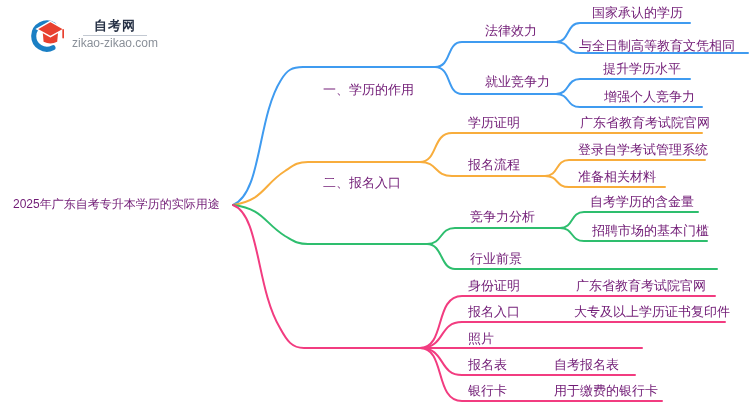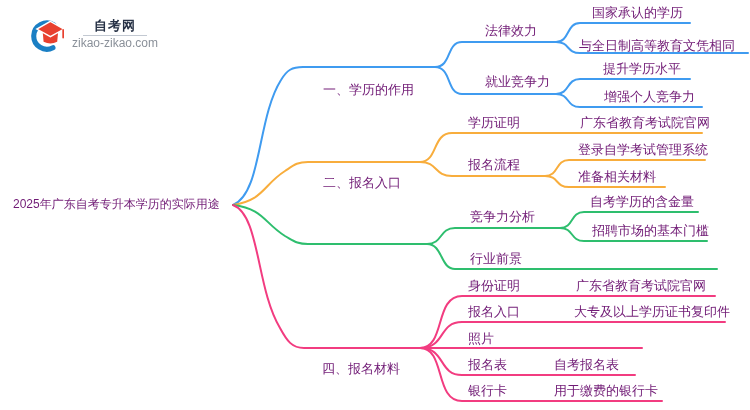--- a/index.html
+++ b/index.html
@@ -87,21 +87,20 @@
   <div class="node" style="left:580px;top:115px">广东省教育考试院官网</div>
   <div class="node" style="left:468px;top:157px">报名流程</div>
   <div class="node" style="left:578px;top:142px">登录自学考试管理系统</div>
   <div class="node" style="left:578px;top:169px">准备相关材料</div>
 
   <div class="node" style="left:470px;top:209px">竞争力分析</div>
   <div class="node" style="left:590px;top:194px">自考学历的含金量</div>
   <div class="node" style="left:592px;top:223px">招聘市场的基本门槛</div>
   <div class="node" style="left:470px;top:251px">行业前景</div>
 
-  <div class="node topic" style="left:322px;top:329px">四、报名材料</div>
   <div class="node" style="left:468px;top:278px">身份证明</div>
   <div class="node" style="left:576px;top:278px">广东省教育考试院官网</div>
   <div class="node" style="left:468px;top:304px">报名入口</div>
   <div class="node" style="left:574px;top:304px">大专及以上学历证书复印件</div>
   <div class="node" style="left:468px;top:331px">照片</div>
   <div class="node" style="left:468px;top:357px">报名表</div>
   <div class="node" style="left:554px;top:357px">自考报名表</div>
   <div class="node" style="left:468px;top:383px">银行卡</div>
   <div class="node" style="left:554px;top:383px">用于缴费的银行卡</div>
 

